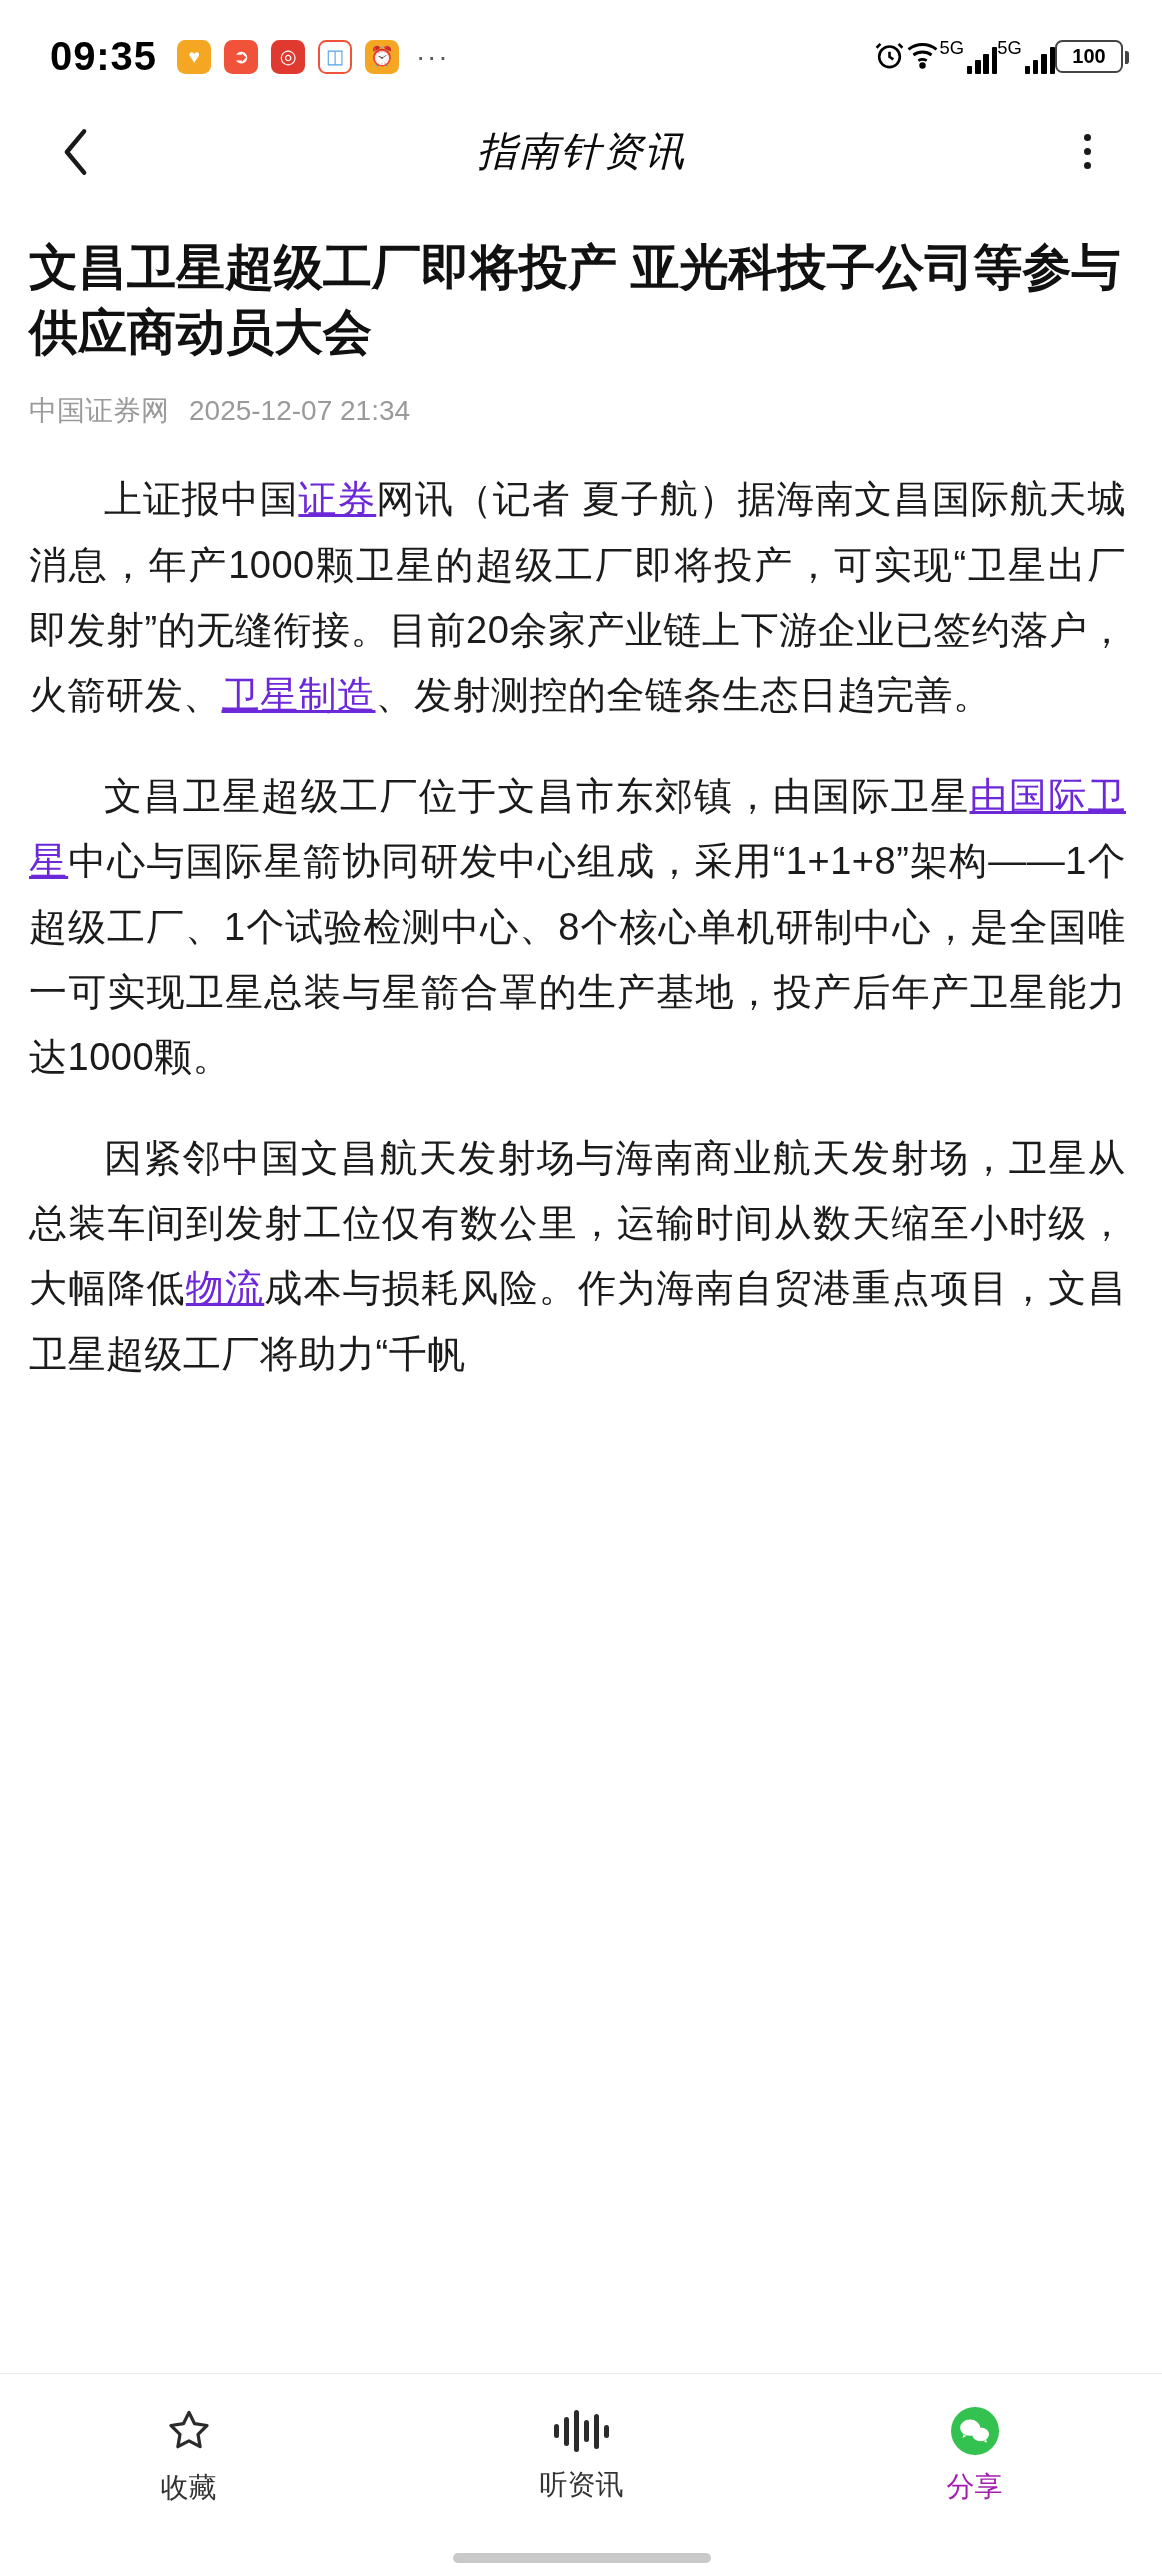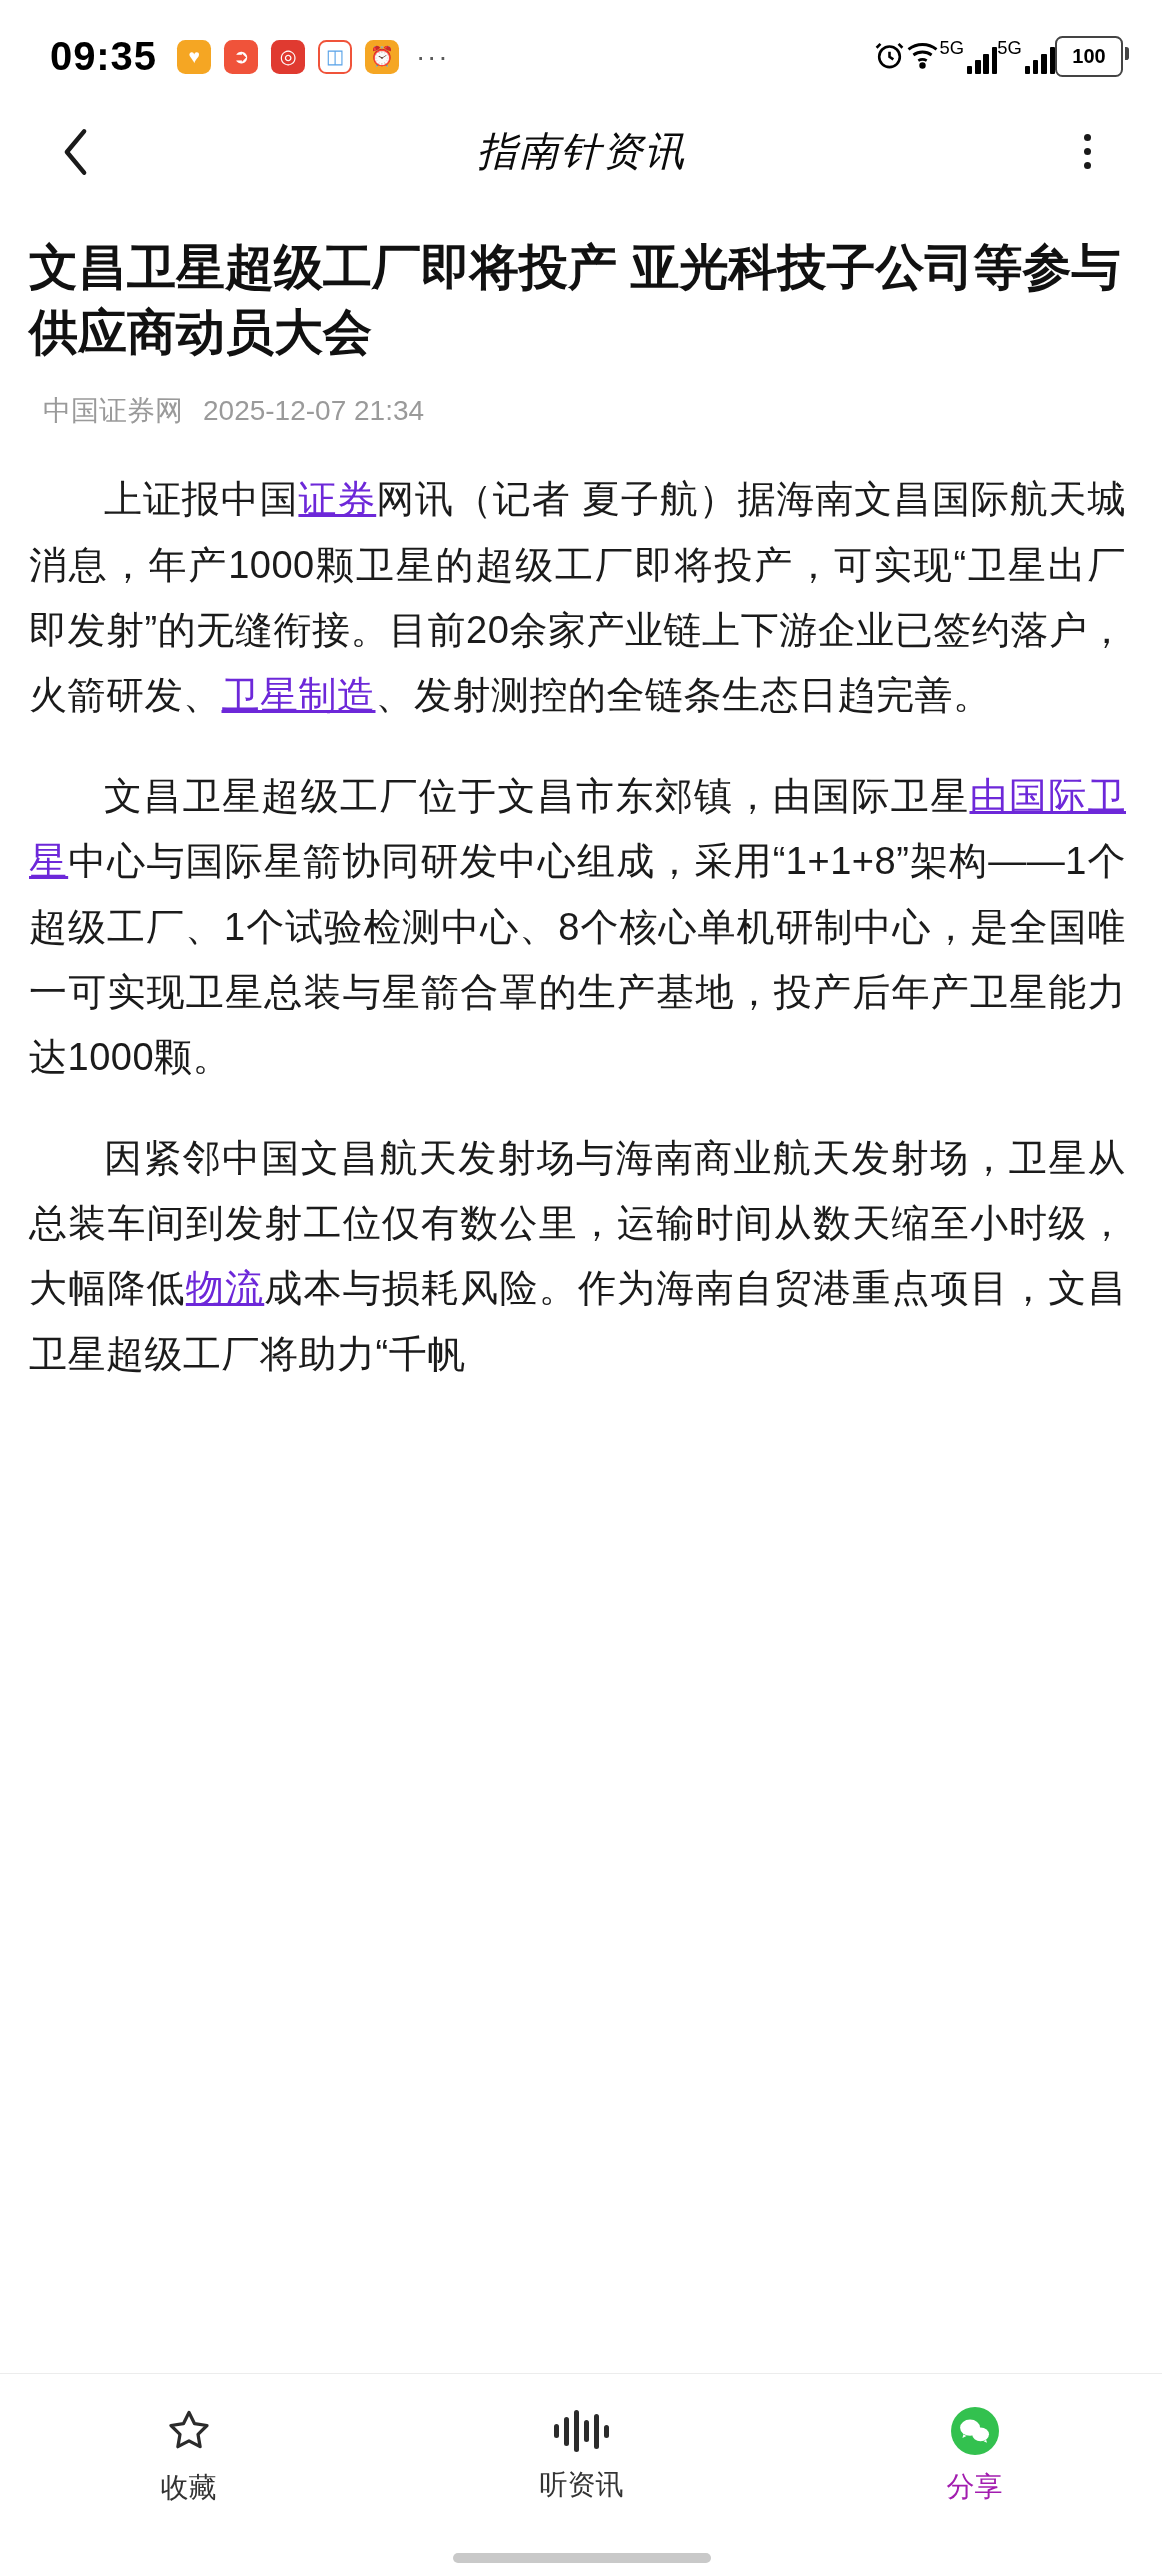--- a/index.html
+++ b/index.html
@@ -68,21 +68,21 @@
   }
   .sig-group { display: flex; align-items: flex-end; gap: 2.8px; }
   .sig-label { font-size: 18.4px; color: #000; line-height: 1; margin-bottom: 16.6px; }
   .bars { display: flex; align-items: flex-end; gap: 2.8px; height: 28px; }
   .bars i { display: block; width: 5.5px; background: #000; border-radius: 0.9px; }
   .bars i:nth-child(1) { height: 8.3px; }
   .bars i:nth-child(2) { height: 14px; }
   .bars i:nth-child(3) { height: 20px; }
   .bars i:nth-child(4) { height: 27px; }
   .battery {
-    width: 68px; height: 41px;
+    width: 68px; height: 33px;
     border: 2.8px solid #444;
     border-radius: 7.4px;
     position: relative;
     display: flex;
     align-items: center;
     justify-content: center;
   }
   .battery::after {
     content: "";
     position: absolute;
@@ -144,21 +144,20 @@
     font-weight: bold;
     color: #111;
     letter-spacing: 0px;
     margin-bottom: 28px;
   }
   .meta {
     display: flex;
     align-items: center;
     gap: 20px;
     margin-bottom: 37px;
-    margin-left: 14px;
   }
   .meta span {
     font-size: 28px;
     color: #9a9a9a;
   }
   .para {
     font-size: 38px;
     line-height: 1.72;
     color: #1b1b1b;
     text-indent: 75px;

